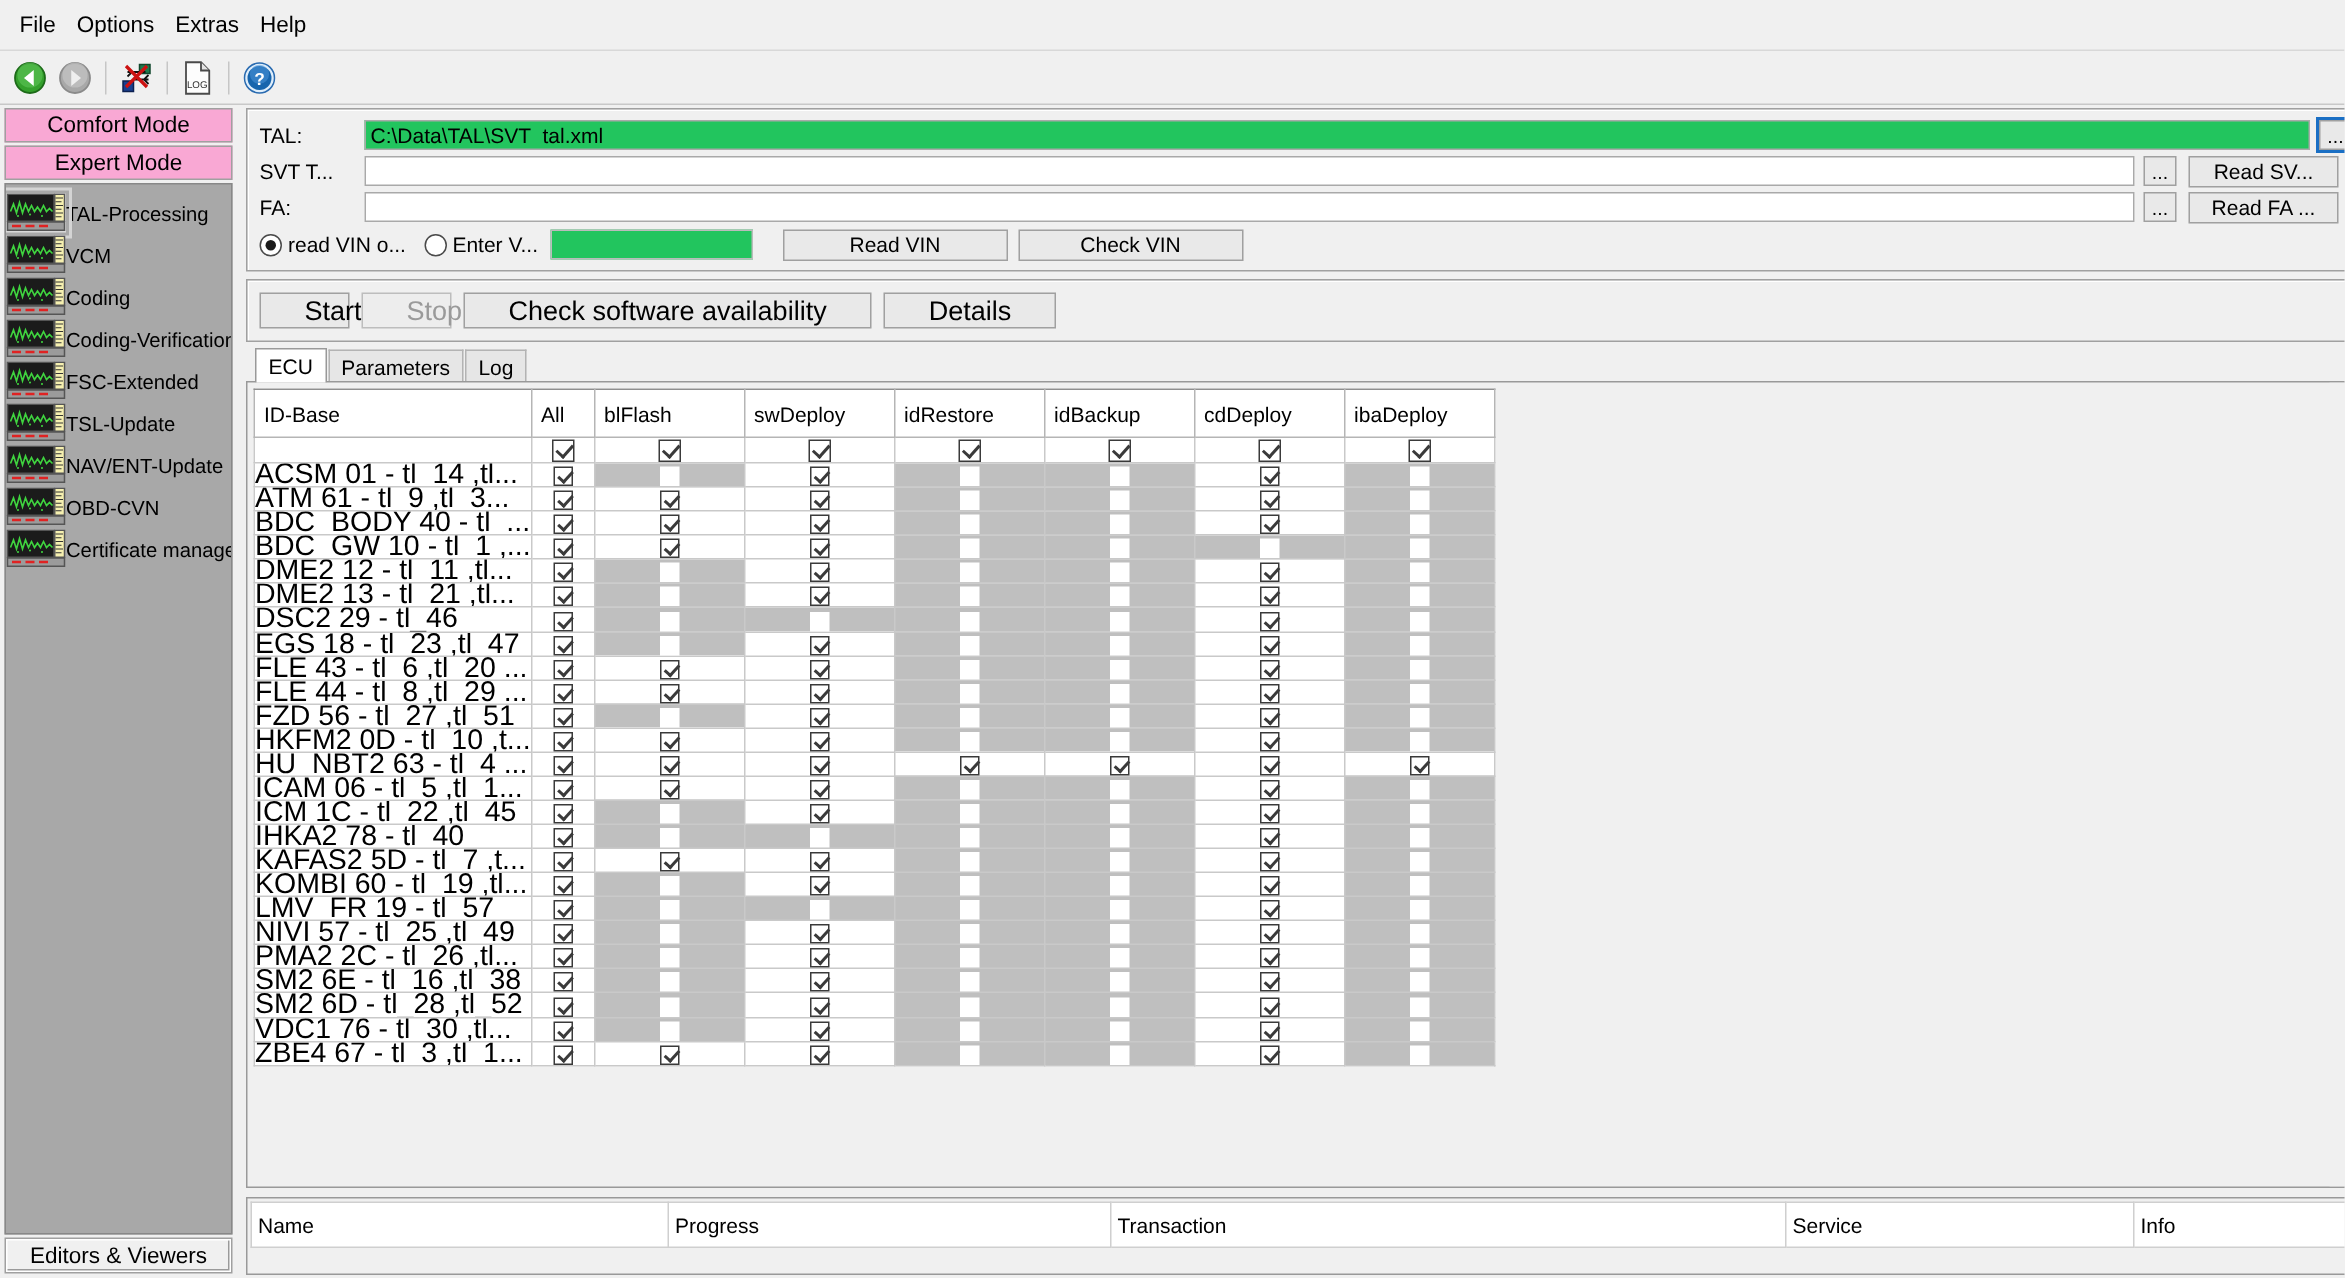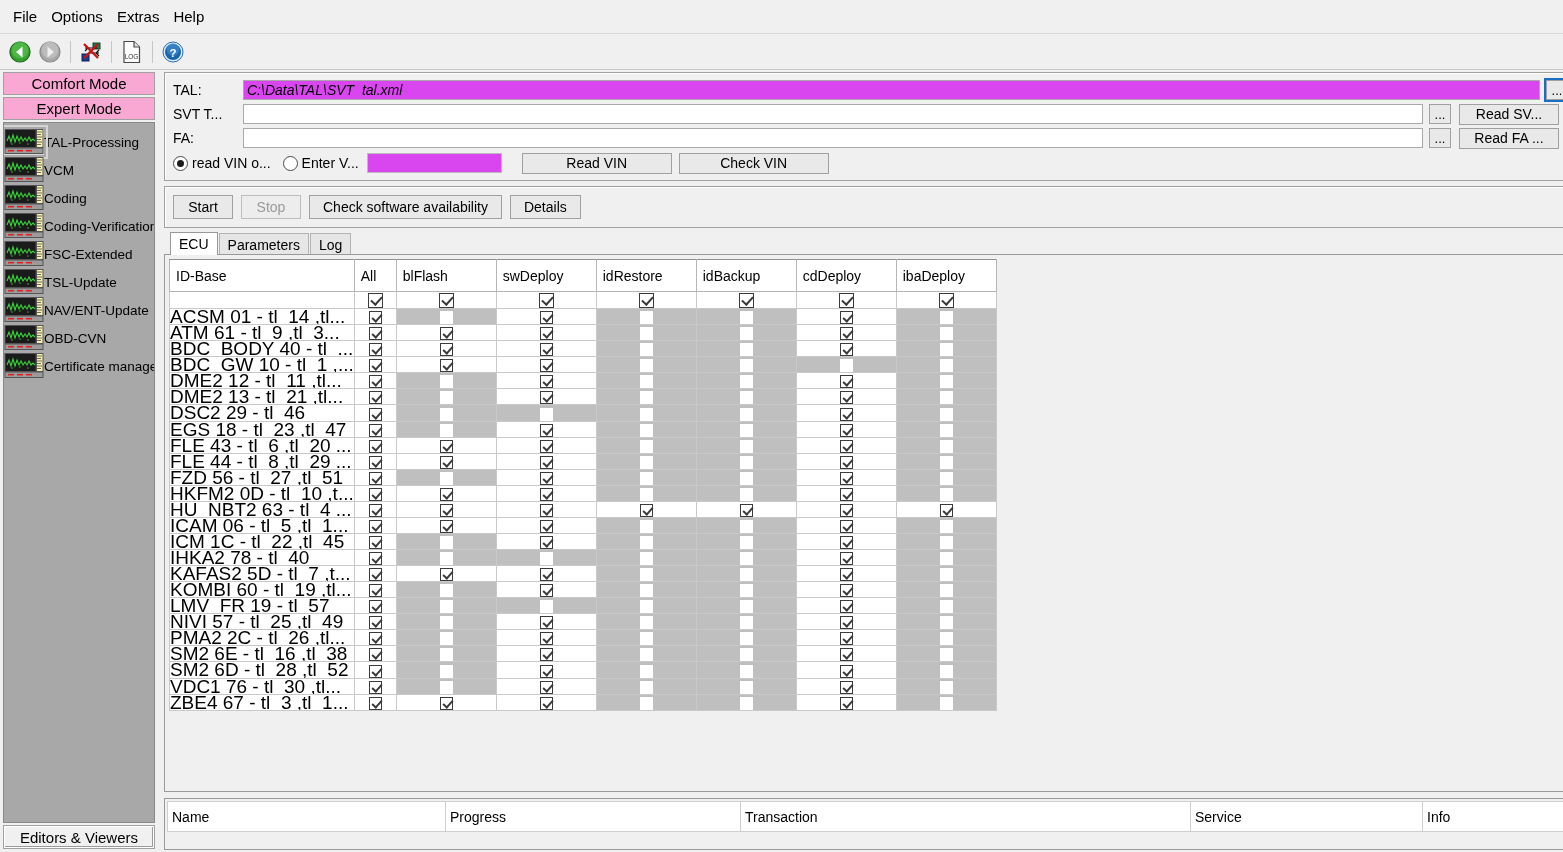--- a/index.html
+++ b/index.html
@@ -41,35 +41,35 @@
   
   #content{flex:1;display:flex;flex-direction:column;padding:2px 0 0 6px;box-sizing:border-box;}
   .panel{border:1px solid #a0a0a0;background:#f0f0f0;box-shadow:inset 1px 1px 0 #fff;}
   
   #formpanel{padding:5px 0 4px 0;}
   .frow{display:flex;align-items:center;height:24px;padding-left:8px;}
   .flabel{width:70px;font-size:14px;}
   .ftext{flex:1;height:20px;background:#fff;border:1px solid #a9a9a9;
          font-size:14px;padding:0 3px;box-sizing:border-box;line-height:19px;
          font-family:"Liberation Sans",sans-serif;color:#000;}
-  .ftext.ro{background:#d946ef;font-style:italic;}
+  .ftext.ro{background:#22c55e;}
   .dotbtn{width:22px;height:20px;margin-left:6px;background:#e9e9e9;border:1px solid #a0a0a0;
      font-size:13px;display:flex;align-items:flex-end;justify-content:center;box-sizing:border-box;
      line-height:12px;cursor:default;padding-bottom:2px;}
   .wbtn{height:21px;margin-left:8px;background:#e9e9e9;border:1px solid #a0a0a0;
      font-size:14px;display:flex;align-items:center;justify-content:center;
      box-sizing:border-box;cursor:default;padding:0 8px;}
   .radio{width:15px;height:15px;border-radius:50%;border:1px solid #4a4a4a;background:#fff;
      display:inline-block;position:relative;box-sizing:border-box;vertical-align:middle;}
   .radio.on:after{content:"";position:absolute;left:3px;top:3px;width:7px;height:7px;
      border-radius:50%;background:#1b1b1b;}
   
   #btnrow{height:40px;display:flex;align-items:center;padding-left:8px;margin-top:5px;}
-  .gbtn{height:24px;background:#e9e9e9;border:1px solid #a0a0a0;font-size:14px;
-     display:flex;align-items:center;justify-content:center;padding:0 13px;
+  .gbtn{height:24px;background:#e9e9e9;border:1px solid #a0a0a0;font-size:18px;
+     display:flex;align-items:center;padding:0 29px;
      margin-right:8px;box-sizing:border-box;cursor:default;}
   .gbtn.dis{color:#9a9a9a;background:#ededed;border-color:#bdbdbd;}
   
   #tabstrip{display:flex;align-items:flex-end;height:22px;margin-top:5px;padding-left:6px;}
   .tab{height:21px;padding:0 8px;font-size:14px;display:flex;align-items:center;
     background:#e6e6e6;border:1px solid #b3b3b3;border-bottom:none;margin-right:1px;cursor:default;}
   .tab.active{background:#fff;border-color:#999;position:relative;z-index:2;height:22px;}
   
   #tablepanel{flex:1;background:#f0f0f0;border:1px solid #999;overflow:hidden;
      position:relative;margin-top:-1px;}

